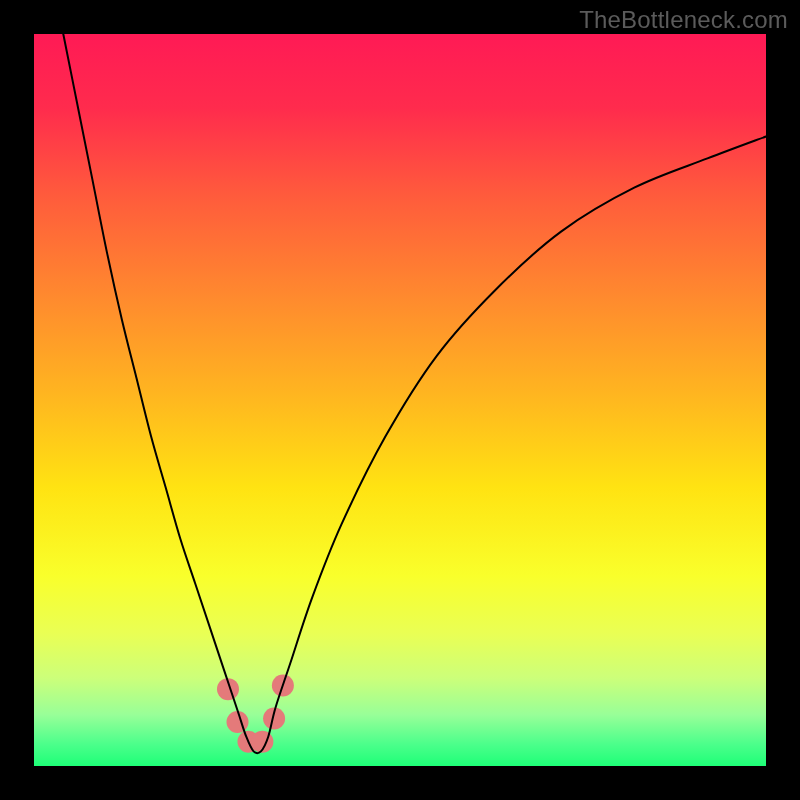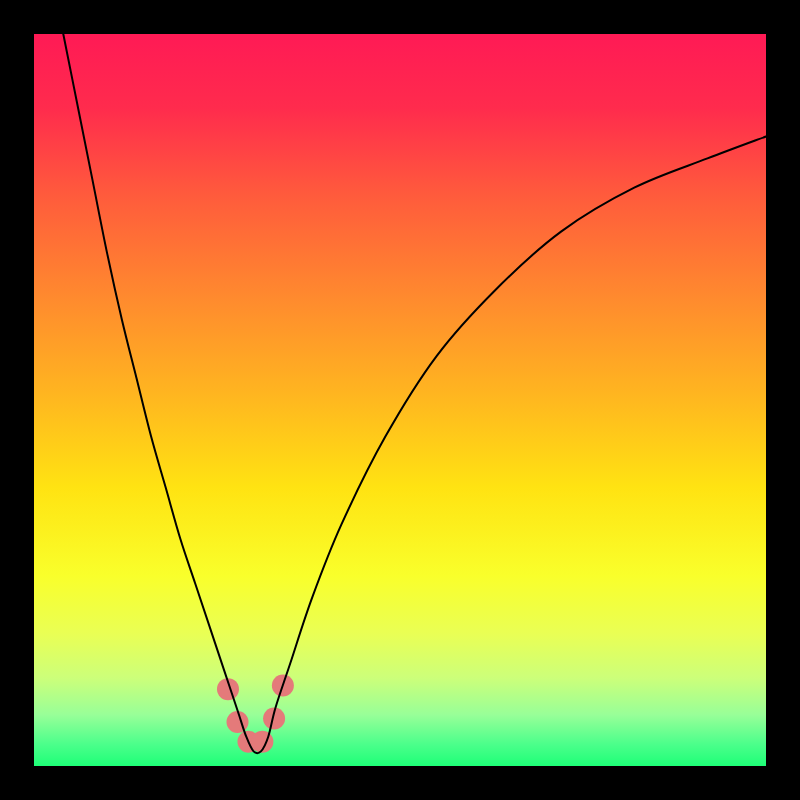--- a/index.html
+++ b/index.html
@@ -27,20 +27,21 @@
     user-select: none;
   }
   svg {
     display: block;
   }
 </style>
 </head>
 <body>
 
 <div class="canvas-wrap">
+  <div class="watermark">TheBottleneck.com</div>
 
   <svg id="chart-svg" width="800" height="800" viewBox="0 0 800 800">
     <defs>
       <linearGradient id="bg-grad" x1="0" y1="0" x2="0" y2="1">
           <stop offset="0.0%" stop-color="#ff1a55"></stop>
           <stop offset="10.0%" stop-color="#ff2b4d"></stop>
           <stop offset="22.0%" stop-color="#ff5b3c"></stop>
           <stop offset="36.0%" stop-color="#ff8a2e"></stop>
           <stop offset="50.0%" stop-color="#ffb81f"></stop>
           <stop offset="62.0%" stop-color="#ffe312"></stop>

